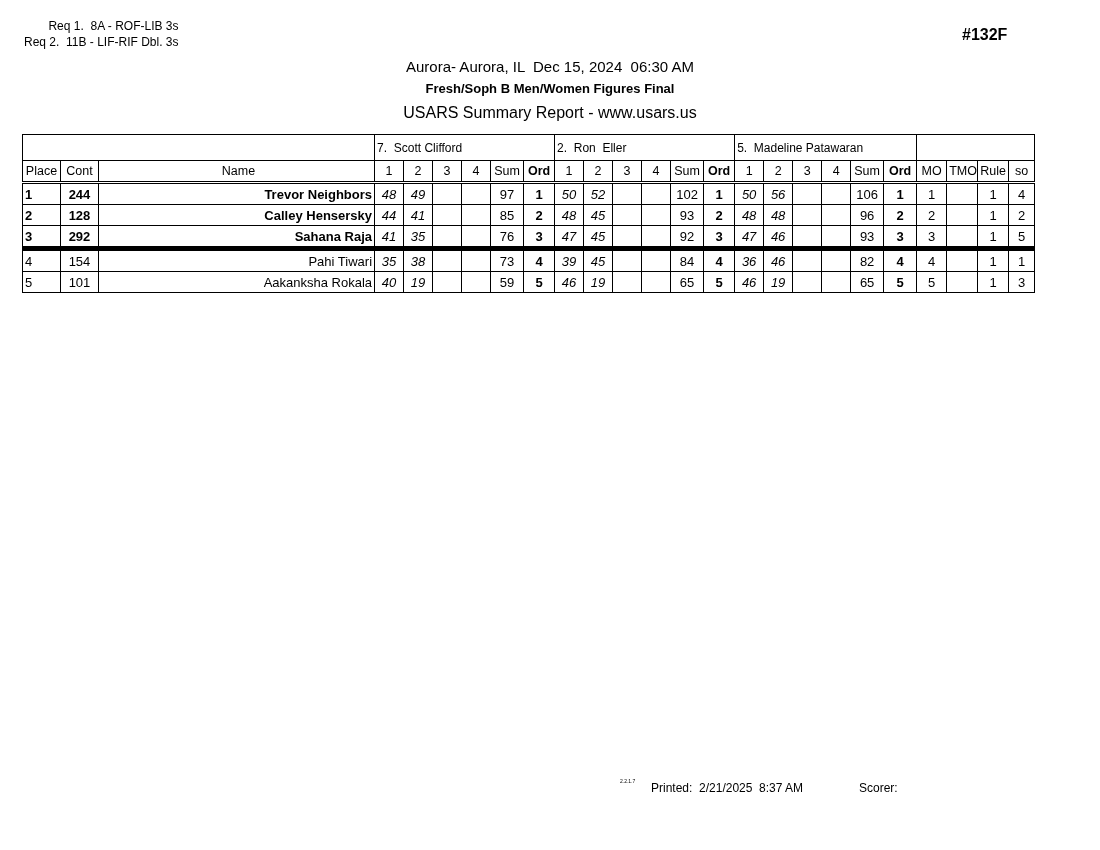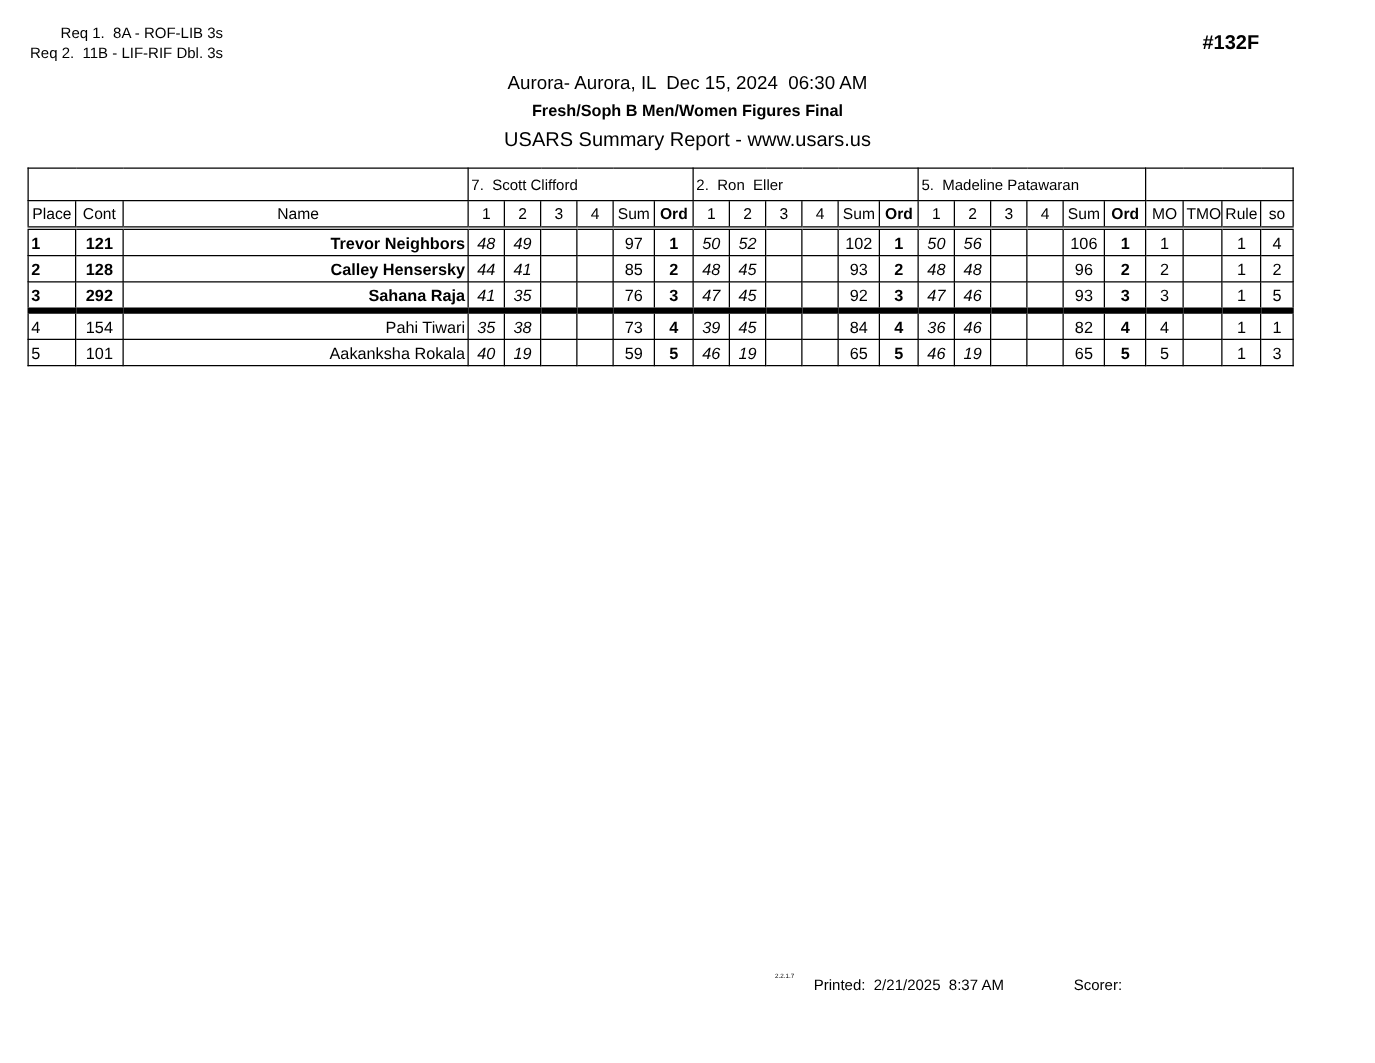--- a/index.html
+++ b/index.html
@@ -122,21 +122,21 @@
           <td class="ord">Ord</td>
           <td>MO</td>
           <td>TMO</td>
           <td>Rule</td>
           <td>so</td>
         </tr>
       </thead>
     <tbody>
         <tr class="databold">
           <td class="place">1</td>
-          <td class="cont">121</td>
+          <td class="cont">244</td>
           <td class="name">Trevor Neighbors</td>
           <td class="score">48</td>
           <td class="score">49</td>
           <td class="score"></td>
           <td class="score"></td>
           <td class="sum">97</td>
           <td class="ord">1</td>
           <td class="score">50</td>
           <td class="score">52</td>
           <td class="score"></td>

